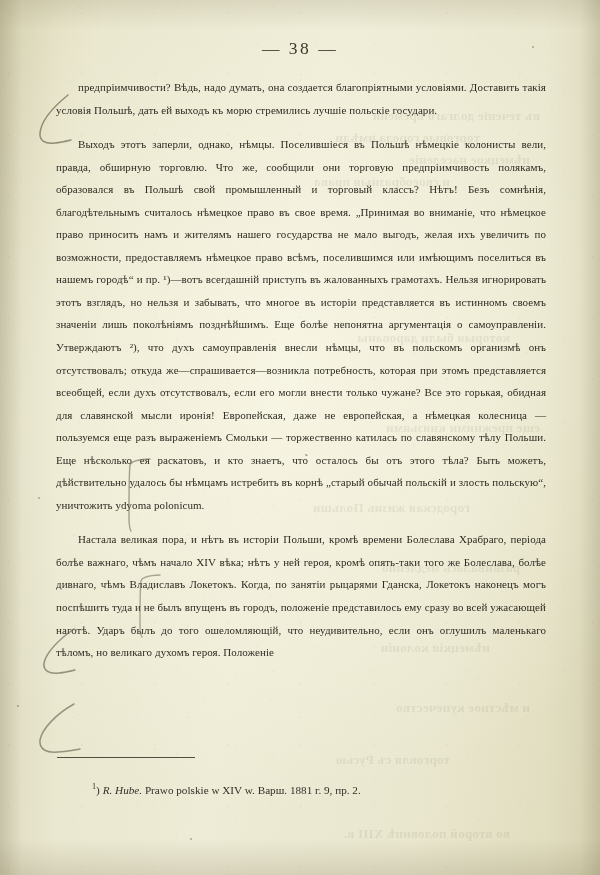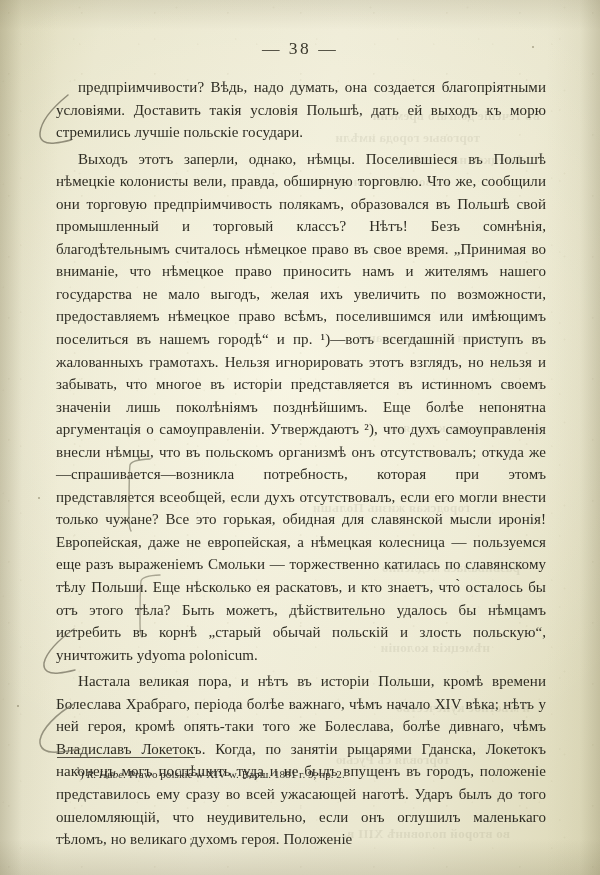--- a/index.html
+++ b/index.html
@@ -87,30 +87,30 @@
 
   .body-col {
     position: absolute;
     left: 56px;
     top: 76px;
     width: 490px;
   }
 
   p.para {
     margin: 0;
-    font-size: 15px;
+    font-size: 11px;
     line-height: 22.55px;
     text-align: justify;
     text-justify: inter-word;
     color: #2e2c23;
     letter-spacing: .06px;
     text-indent: 22px;
     hyphens: none;
   }
-  p.para + p.para { margin-top: 4px; }
+  p.para + p.para { margin-top: 12px; }
 
   
   .fn-rule {
     position: absolute;
     left: 57px;
     top: 757px;
     width: 138px;
     height: 0;
     border-top: 1.4px solid #3b382c;
     opacity: .88;
@@ -119,21 +119,21 @@
     position: absolute;
     left: 56px;
     top: 766px;
     width: 492px;
     font-size: 11.2px;
     line-height: 16.2px;
     color: #32302a;
     text-align: justify;
   }
   .footnotes p {
-    margin: 0;
+    margin: 16px;
     text-indent: 20px;
   }
   .footnotes sup {
     font-size: 8.2px;
     vertical-align: super;
     line-height: 0;
   }
   .it { font-style: italic; }
 
   

